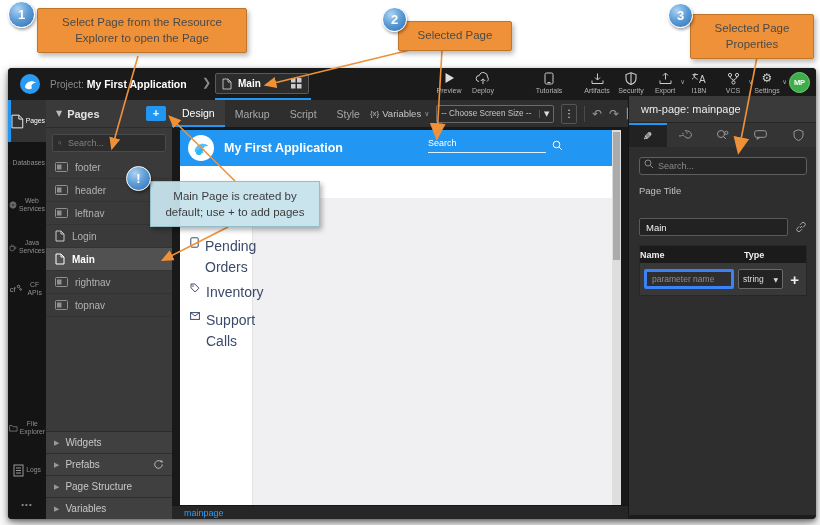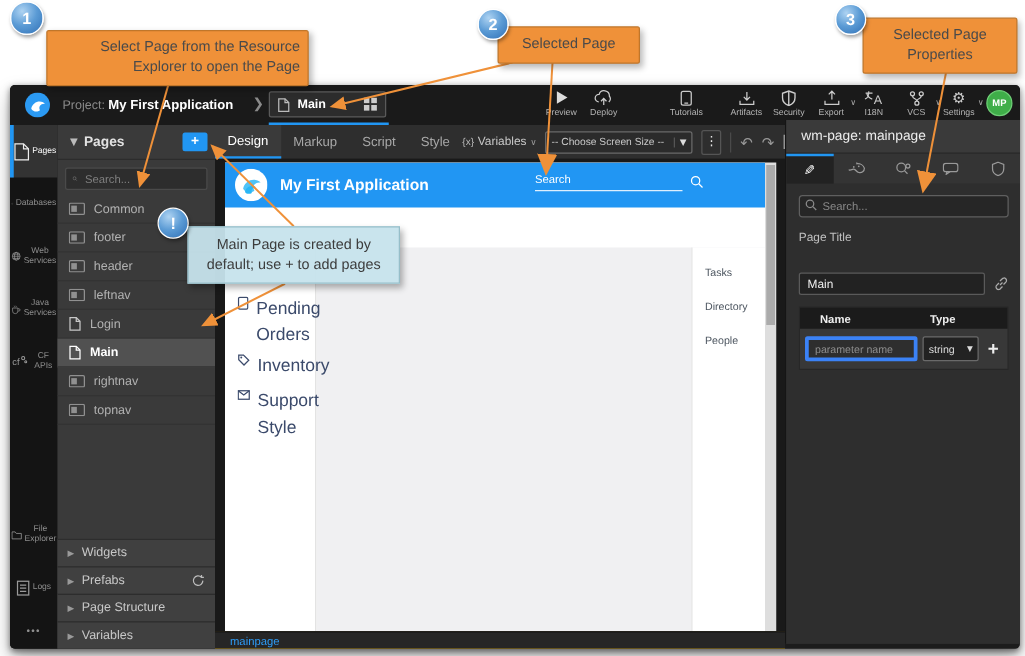--- a/index.html
+++ b/index.html
@@ -129,21 +129,21 @@
   .insp-search input::placeholder{color:#8a8a8a;}
   .insp-search svg{position:absolute;left:5px;top:4px;}
   .insp-label{color:#c0c0c0;font-size:9.5px;margin:12px 0 22px;}
   #title-row{display:flex;align-items:center;gap:7px;}
   #title-row input{flex:1;height:18px;background:#222;border:1px solid #5a5a5a;border-radius:2px;color:#efefef;
                    font-size:9.5px;padding:0 6px;box-sizing:border-box;font-family:"Liberation Sans",sans-serif;}
   #params-bar{margin:12px -10px 0;background:#232323;padding:5px 12px;color:#ddd;font-size:10px;font-weight:bold;}
   #params-table{margin-top:9px;background:#383838;border:1px solid #272727;}
   #params-table .thead{display:flex;height:17px;background:#1b1b1b;color:#eee;font-size:9px;font-weight:bold;
                        align-items:center;}
-  #params-table .thead .c1{flex:1;padding-left:16px;}
+  #params-table .thead .c1{flex:1;padding-left:0;}
   #params-table .thead .c2{width:62px;}
   #params-table .trow{display:flex;align-items:center;gap:4px;padding:6px 4px;}
   #param-name{width:90px;height:20px;background:#2e2e2e;border:3px solid #3b82f6;border-radius:2px;color:#ddd;
               font-size:8.5px;padding:0 5px;box-sizing:border-box;font-family:"Liberation Sans",sans-serif;}
   #param-name::placeholder{color:#8d8d8d;}
   #param-type{width:48px;height:20px;background:#222;border:1px solid #6a6a6a;border-radius:2px;color:#ddd;
               font-size:8.5px;display:flex;align-items:center;padding:0 4px;box-sizing:border-box;}
   #param-type .car{margin-left:auto;font-size:6px;}
   #param-add{width:16px;text-align:center;color:#eee;font-size:15px;font-weight:bold;line-height:1;}
 </style>
@@ -331,27 +331,20 @@
       <span class="cap glyph">▼</span>
       <span class="ttl">Pages</span>
       <div id="add-page">+</div>
     </div>
     <div id="pages-search">
       <svg width="10" height="10" viewBox="0 0 10 10">
           <circle cx="4" cy="4" r="3" stroke="#8a8a8a" fill="none"></circle>
           <path d="M6.3 6.3L9 9" stroke="#8a8a8a"></path>
         </svg>
       <input type="text" placeholder="Search..." style="">
-    </div>
-    <div class="pg-item">
-      <svg width="13" height="10" viewBox="0 0 13 10">
-          <rect x=".5" y=".5" width="12" height="9" rx="1" stroke="#909090" fill="none"></rect>
-          <rect x="2" y="2.5" width="4.5" height="5" fill="#909090"></rect>
-        </svg>
-      <span>Common</span>
     </div>
     <div class="pg-item">
       <svg width="13" height="10" viewBox="0 0 13 10">
           <rect x=".5" y=".5" width="12" height="9" rx="1" stroke="#909090" fill="none"></rect>
           <rect x="2" y="2.5" width="4.5" height="5" fill="#909090"></rect>
         </svg>
       <span>footer</span>
     </div>
     <div class="pg-item">
       <svg width="13" height="10" viewBox="0 0 13 10">
@@ -489,27 +482,22 @@
                   <path d="M1 1h3.8L9 5.2 5.2 9 1 4.8z" stroke="#3b4a6b" fill="none"></path>
                   <circle cx="3" cy="3" r=".8" fill="#3b4a6b"></circle>
                 </svg>
               <span>Inventory</span>
             </div>
             <div class="cv-nav" style="top:112px;">
               <svg width="10" height="8" viewBox="0 0 10 8" style="flex:none;margin-top:2px;">
                   <rect x=".6" y=".6" width="8.8" height="6.8" stroke="#3b4a6b" fill="none"></rect>
                   <path d="M.6.6L5 4 9.4.6" stroke="#3b4a6b" fill="none"></path>
                 </svg>
-              <span>Support Style</span>
+              <span>Support Calls</span>
             </div>
-          </div>
-          <div id="cv-right">
-            <div class="cv-rt" style="top:15px;">Tasks</div>
-            <div class="cv-rt" style="top:42px;">Directory</div>
-            <div class="cv-rt" style="top:69px;">People</div>
           </div>
         </div>
       </div>
       <div id="cv-scroll">
           <div id="cv-thumb"></div>
         </div>
     </div>
 
     <div id="statusbar">
       <span>mainpage</span>
@@ -598,21 +586,21 @@
     <line x1="442" y1="50" x2="437" y2="136" marker-end="url(#ahBig)"></line>
     <line x1="757" y1="57" x2="739" y2="150" marker-end="url(#ahBig)"></line>
     <line x1="235" y1="181" x2="170" y2="117" marker-end="url(#ah)"></line>
     <line x1="228" y1="227" x2="163" y2="260" marker-end="url(#ah)"></line>
   </g>
 </svg>
 
 <div class="numball" style="left:8px;top:1px;">
     <span>1</span>
   </div>
-<div class="callout" style="left:37px;top:24px;width:196px;text-align:right;">
+<div class="callout" style="left:37px;top:8px;width:196px;">
   <span>Select Page from the Resource Explorer to open the Page</span>
 </div>
 
 <div class="numball" style="left:382px;top:7px;width:23px;height:23px;">
     <span>2</span>
   </div>
 <div class="callout" style="left:398px;top:21px;width:100px;">
   <span>Selected Page</span>
 </div>
 

